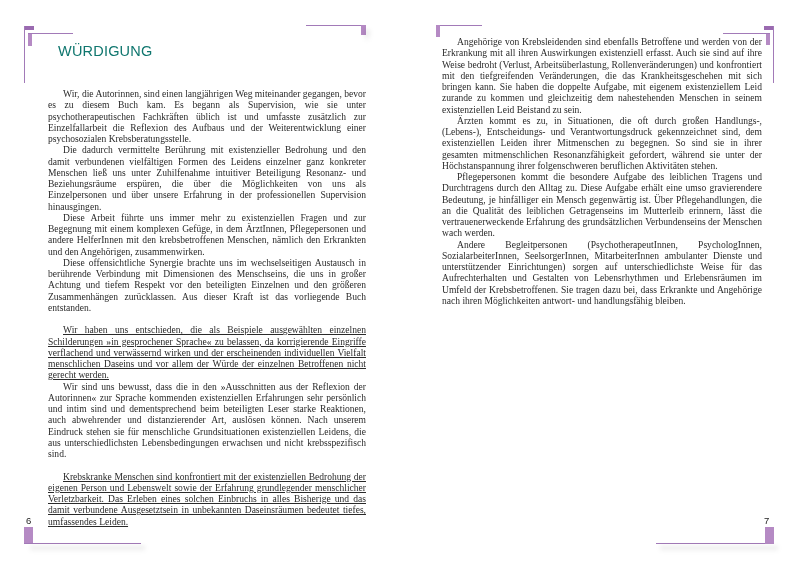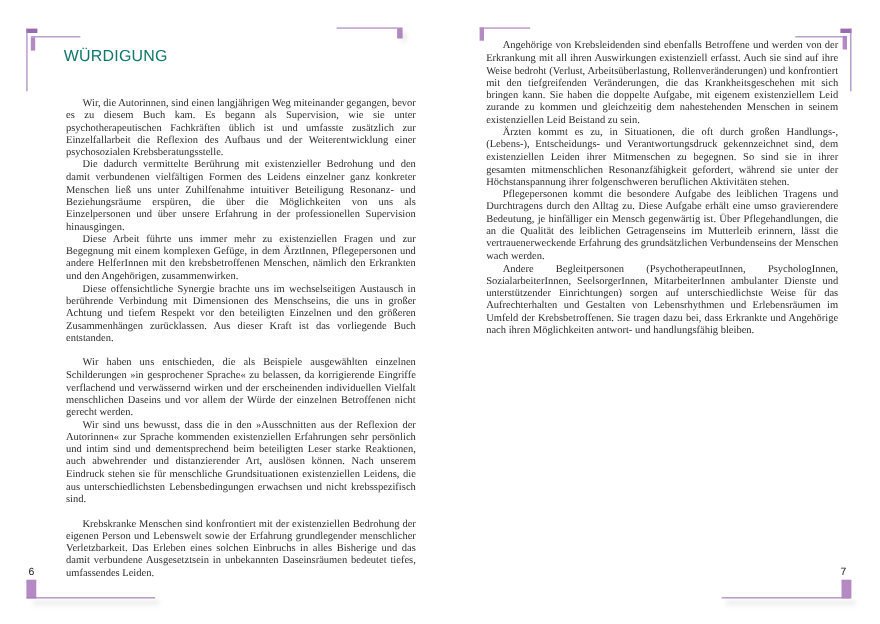--- a/index.html
+++ b/index.html
@@ -18,22 +18,22 @@
   .title {
     position: absolute; left: 58px; top: 43px; font-family: Liberation Sans, sans-serif;
     font-size: 14.5px; letter-spacing: 0.2px; color: #0f766e;
   }
 
   .text {
     position: absolute; font-family: "Liberation Serif", serif; font-size: 9.55px; line-height: 11.25px;
     text-align: justify; color: #2a2a2a; hyphens: manual;
   }
   .text p { margin: 0; text-indent: 15px; }
-  .text p.gap { margin-top: 11.25px; }
-  .left .text { left: 60px; top: 88px; width: 318px; }
+  .text p.gap { margin-top: 11.25px; text-decoration: underline; }
+  .left .text { left: 48px; top: 88px; width: 318px; }
   .right .text { left: 30px; top: 36px; width: 320px; margin-left: 12px; }
 
   .pagenum {
     position: absolute; font-family: "Liberation Sans", sans-serif; font-size: 9.5px; color: #222;
   }
   .shadow { position: absolute; background: linear-gradient(to bottom, rgba(0,0,0,0.10), rgba(0,0,0,0)); filter: blur(2px); }
 </style>
 </head>
 <body>
 

